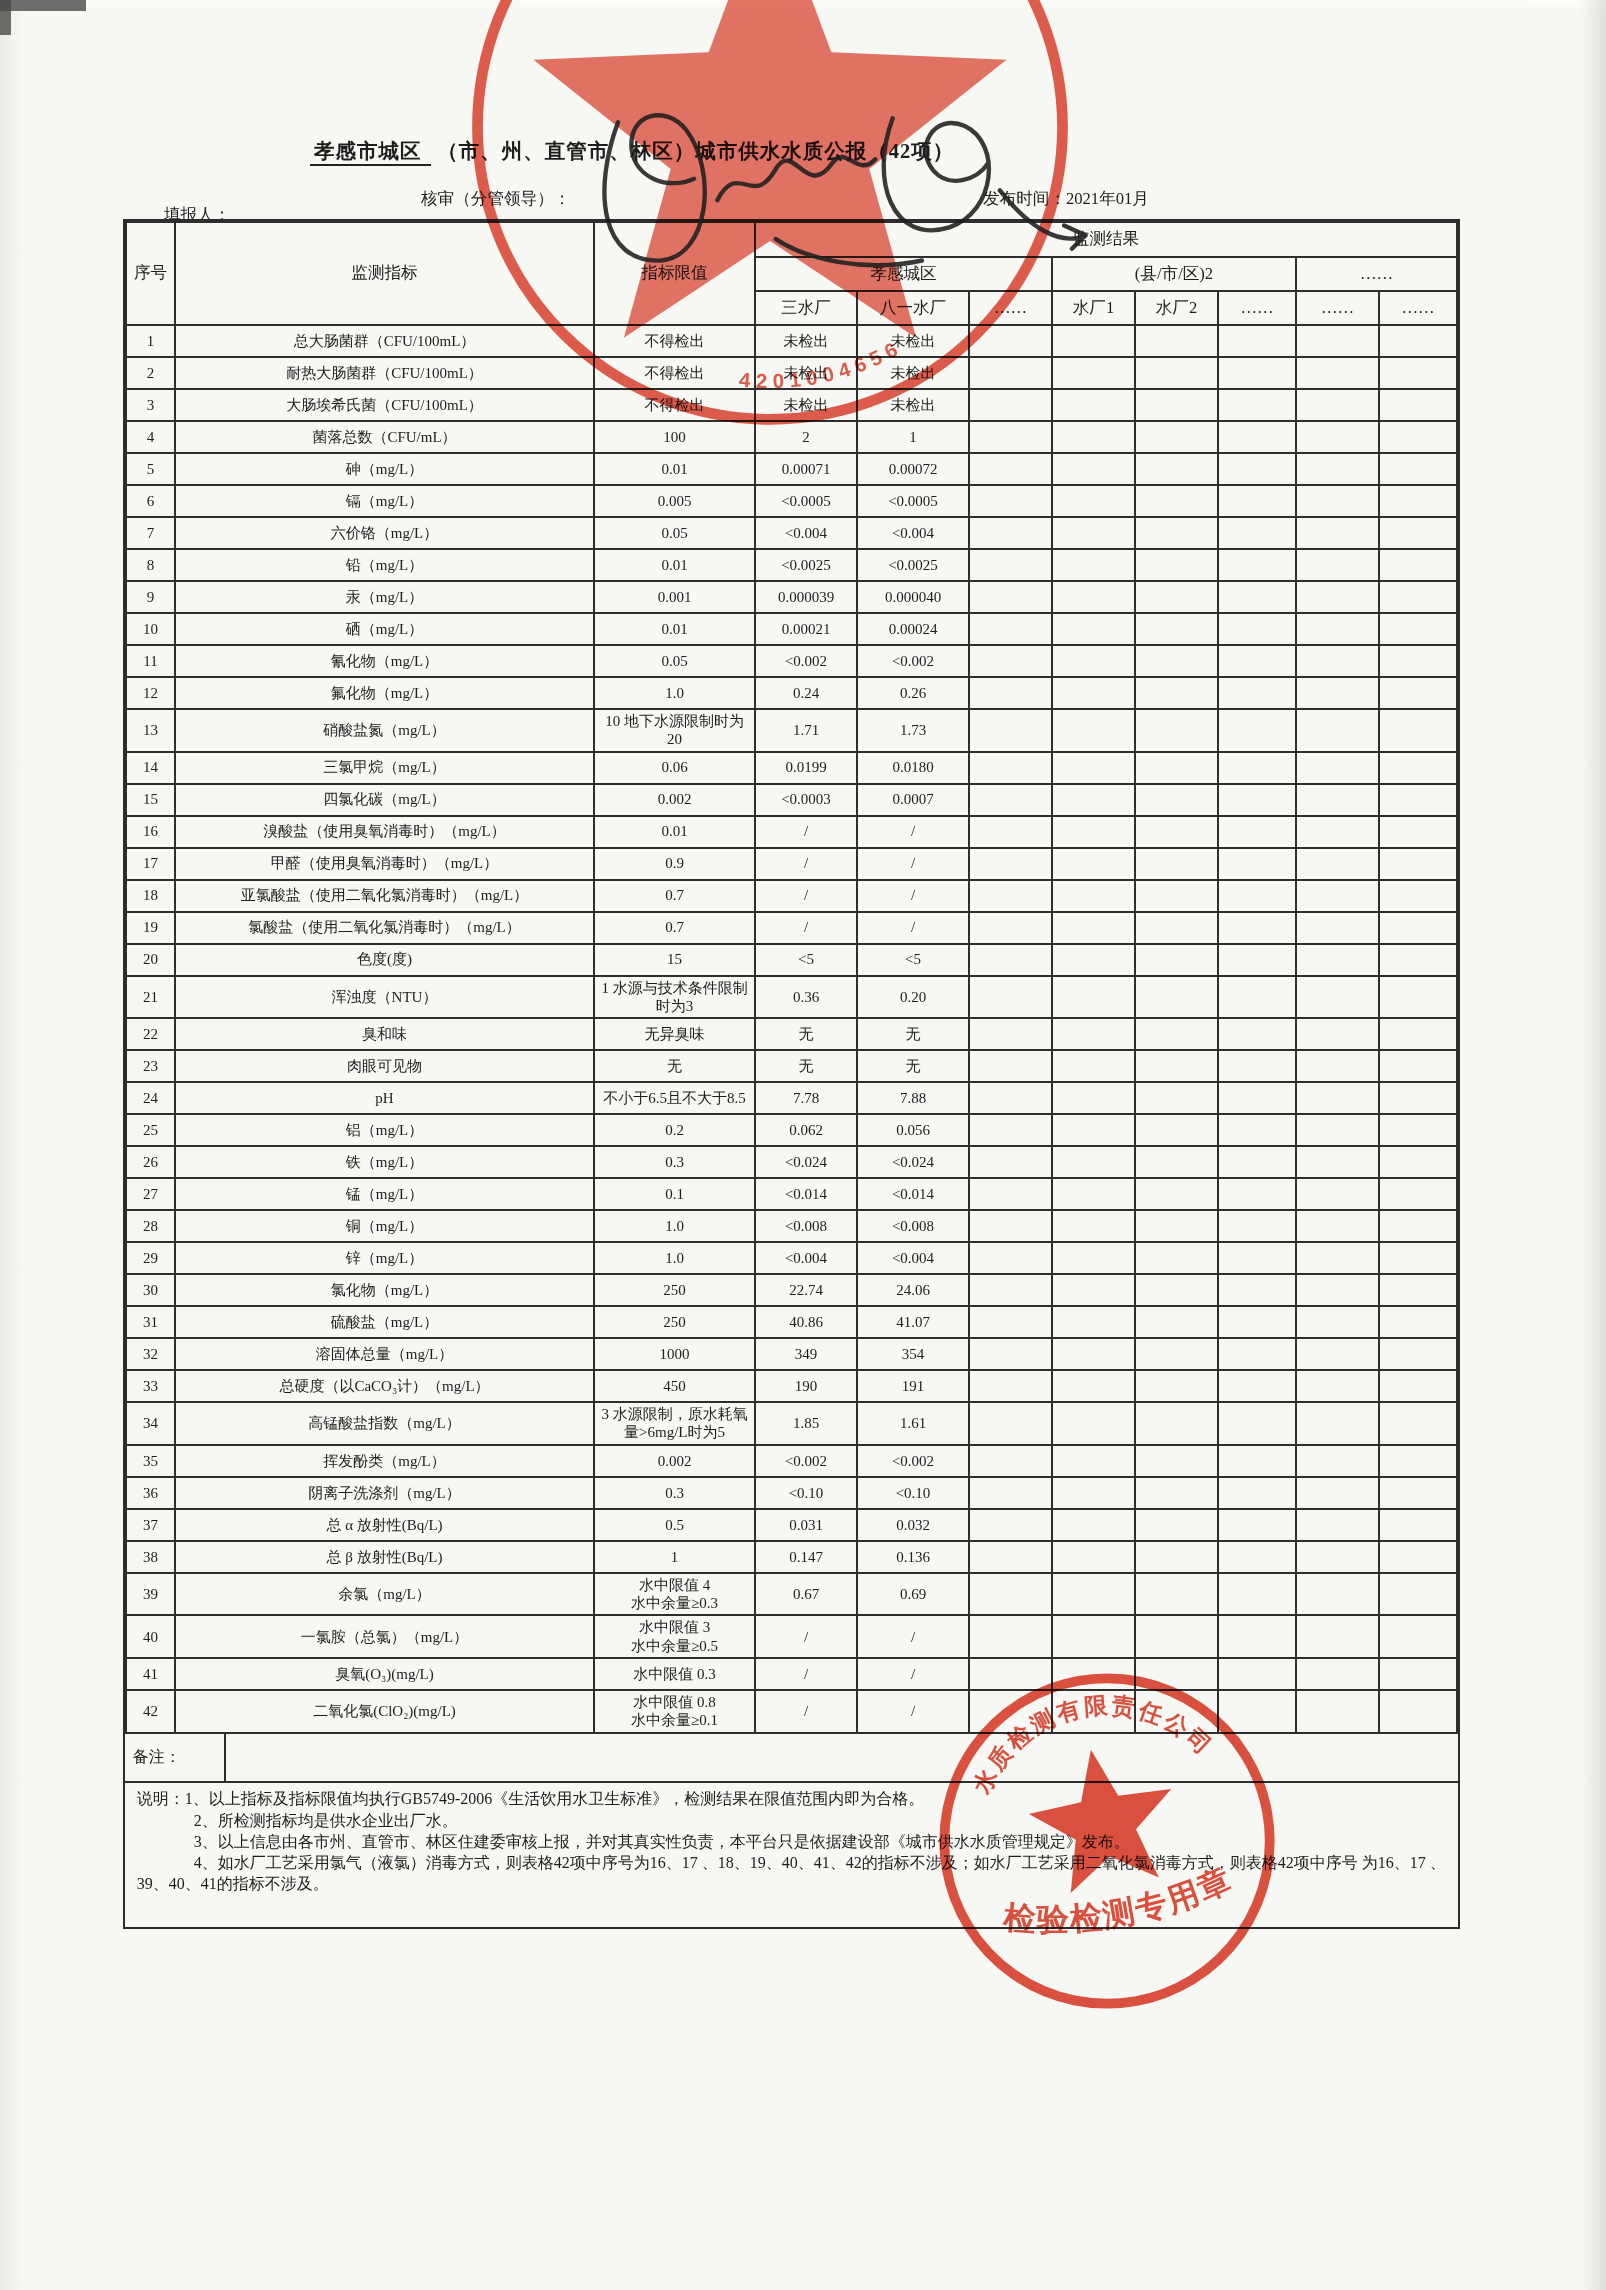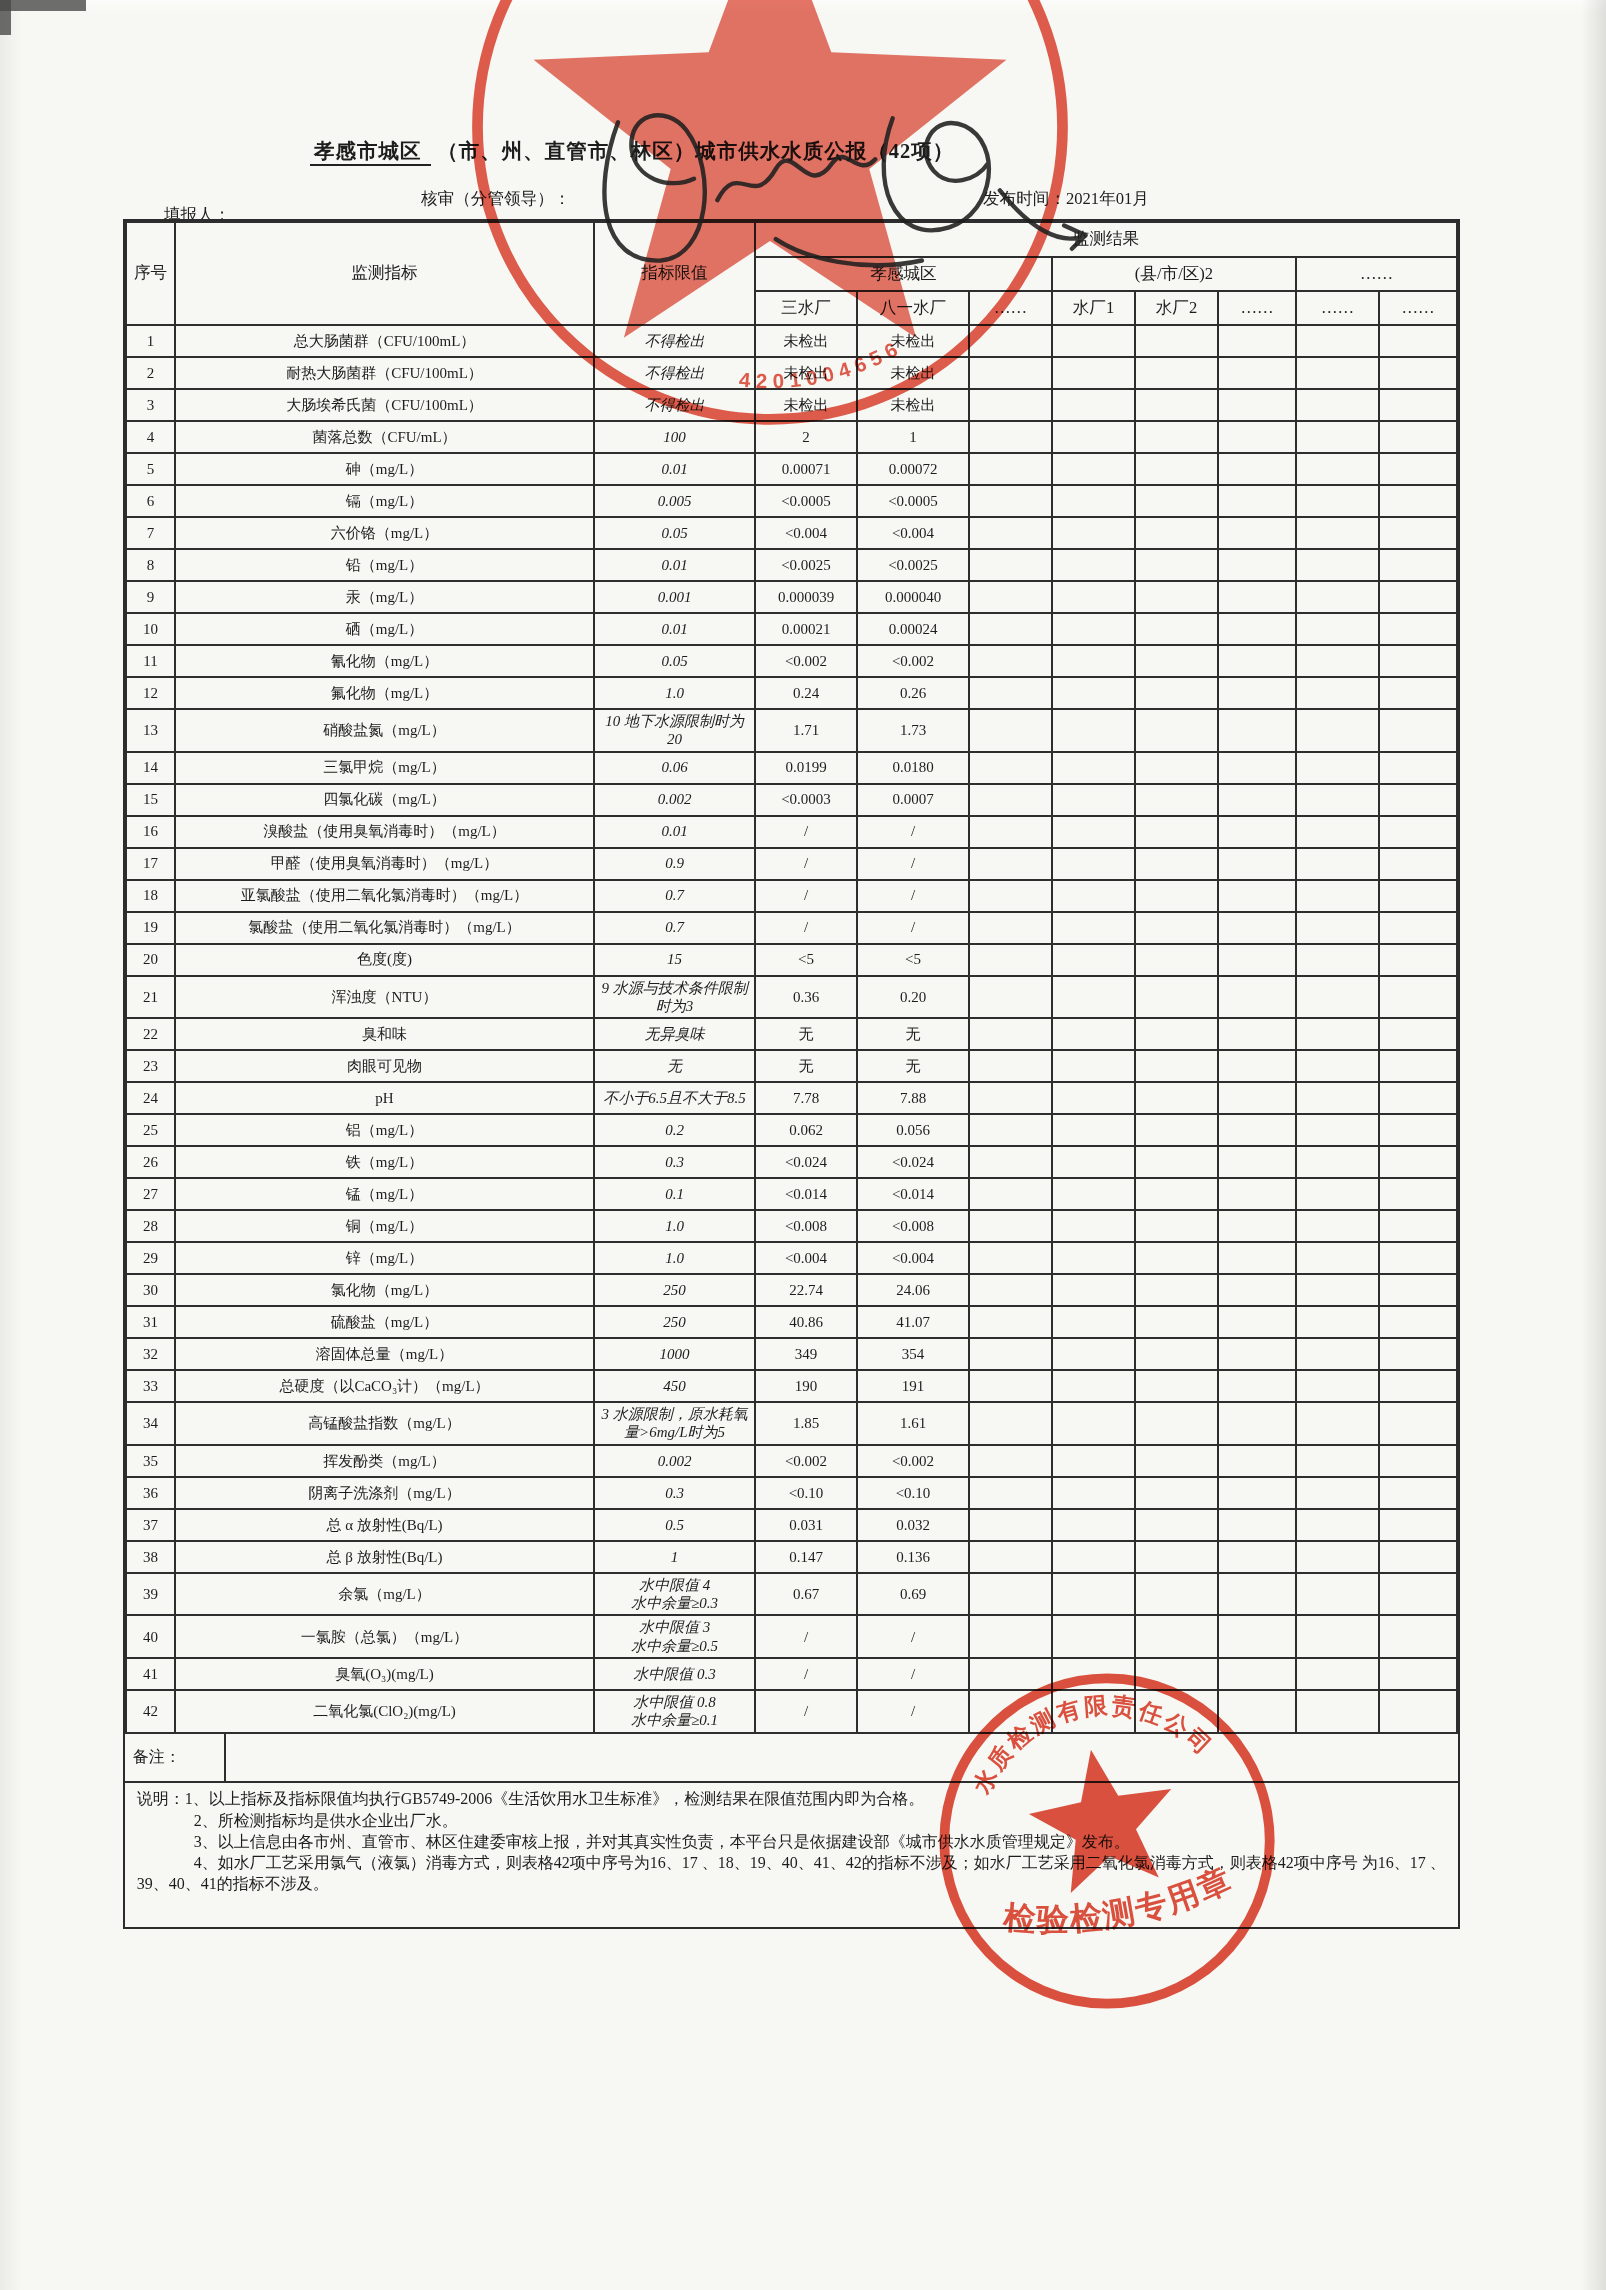--- a/index.html
+++ b/index.html
@@ -45,21 +45,21 @@
   table.main thead th{font-size:16.6px;}
   tr.h1 th{height:29px;}
   tr.h2 th{height:28px;}
   tr.h3 th{height:28px;font-size:15.6px;}
   col.w-no{width:49px;} col.w-name{width:419px;} col.w-limit{width:161px;}
   col.w-p1{width:102px;} col.w-p2{width:112px;} col.w-d1{width:83px;}
   col.w-w1{width:83px;} col.w-w2{width:83px;} col.w-d2{width:78px;}
   col.w-d3{width:83px;} col.w-d4{width:78px;}
   td.c-name{text-align:left;padding-left:8.8px;font-size:16px;}
   td.c-no{font-size:14.6px;}
-  td.c-limit{white-space:pre-line;font-style:italic;}
+  td.c-limit{white-space:pre-line;}
   tbody td{height:26px;}
   .remark{display:flex;border-top:none;height:47px;font-size:16px;gap:20px;}
   .remark-label{width:101px;border-right:2px solid #2e2e2e;display:flex;align-items:center;padding-left:7.8px;box-sizing:border-box;}
   .remark-value{flex:1;}
   .notes{border-top:2px solid #2e2e2e;padding:5.9px 5.9px 33px 11.7px;font-size:16px;line-height:1.32;}
   .note-first{padding-left:0;}
   .note-label{font-weight:normal;}
   .note-line{padding-left:57px;}
   .note-wrap{text-indent:57px;padding-left:0;}
 
@@ -381,21 +381,21 @@
             <td class="c-num"></td>
             <td class="c-num"></td>
             <td class="c-num"></td>
             <td class="c-num"></td>
             <td class="c-num"></td>
             <td class="c-num"></td>
           </tr>
           <tr>
             <td class="c-no">21</td>
             <td class="c-name">浑浊度（NTU）</td>
-            <td class="c-limit">9  水源与技术条件限制时为3</td>
+            <td class="c-limit">1  水源与技术条件限制时为3</td>
             <td class="c-num">0.36</td>
             <td class="c-num">0.20</td>
             <td class="c-num"></td>
             <td class="c-num"></td>
             <td class="c-num"></td>
             <td class="c-num"></td>
             <td class="c-num"></td>
             <td class="c-num"></td>
           </tr>
           <tr>

